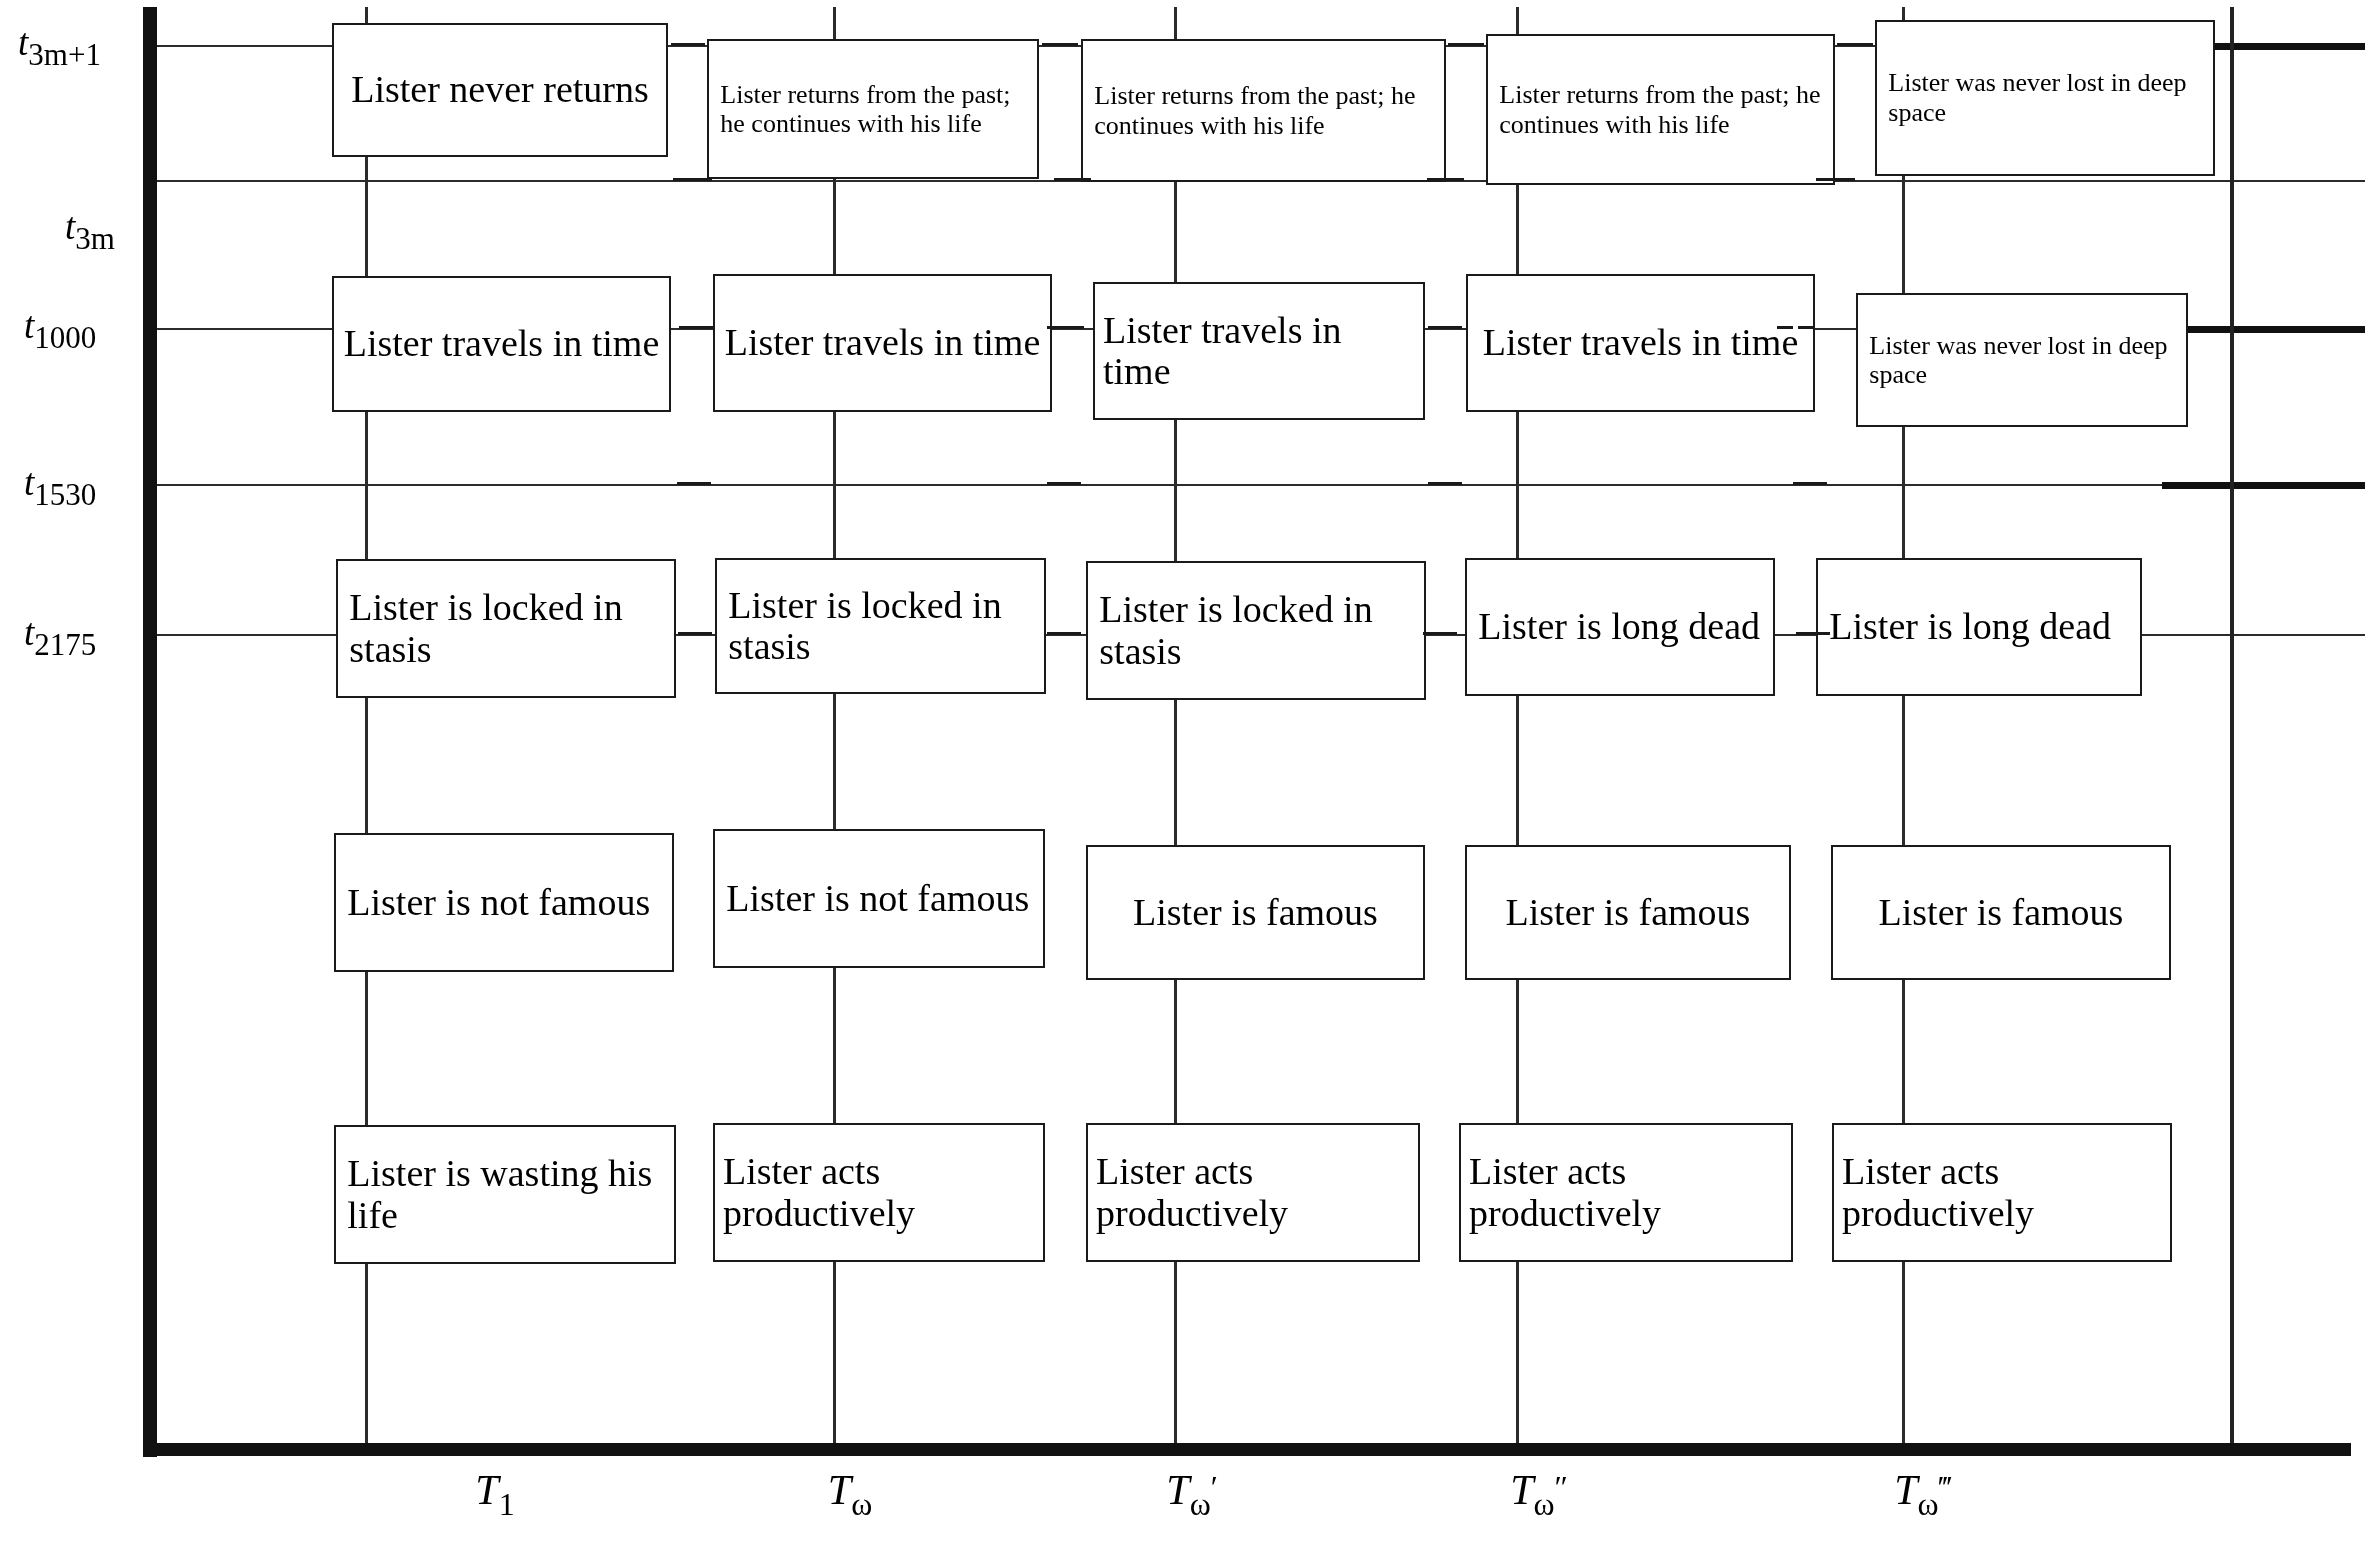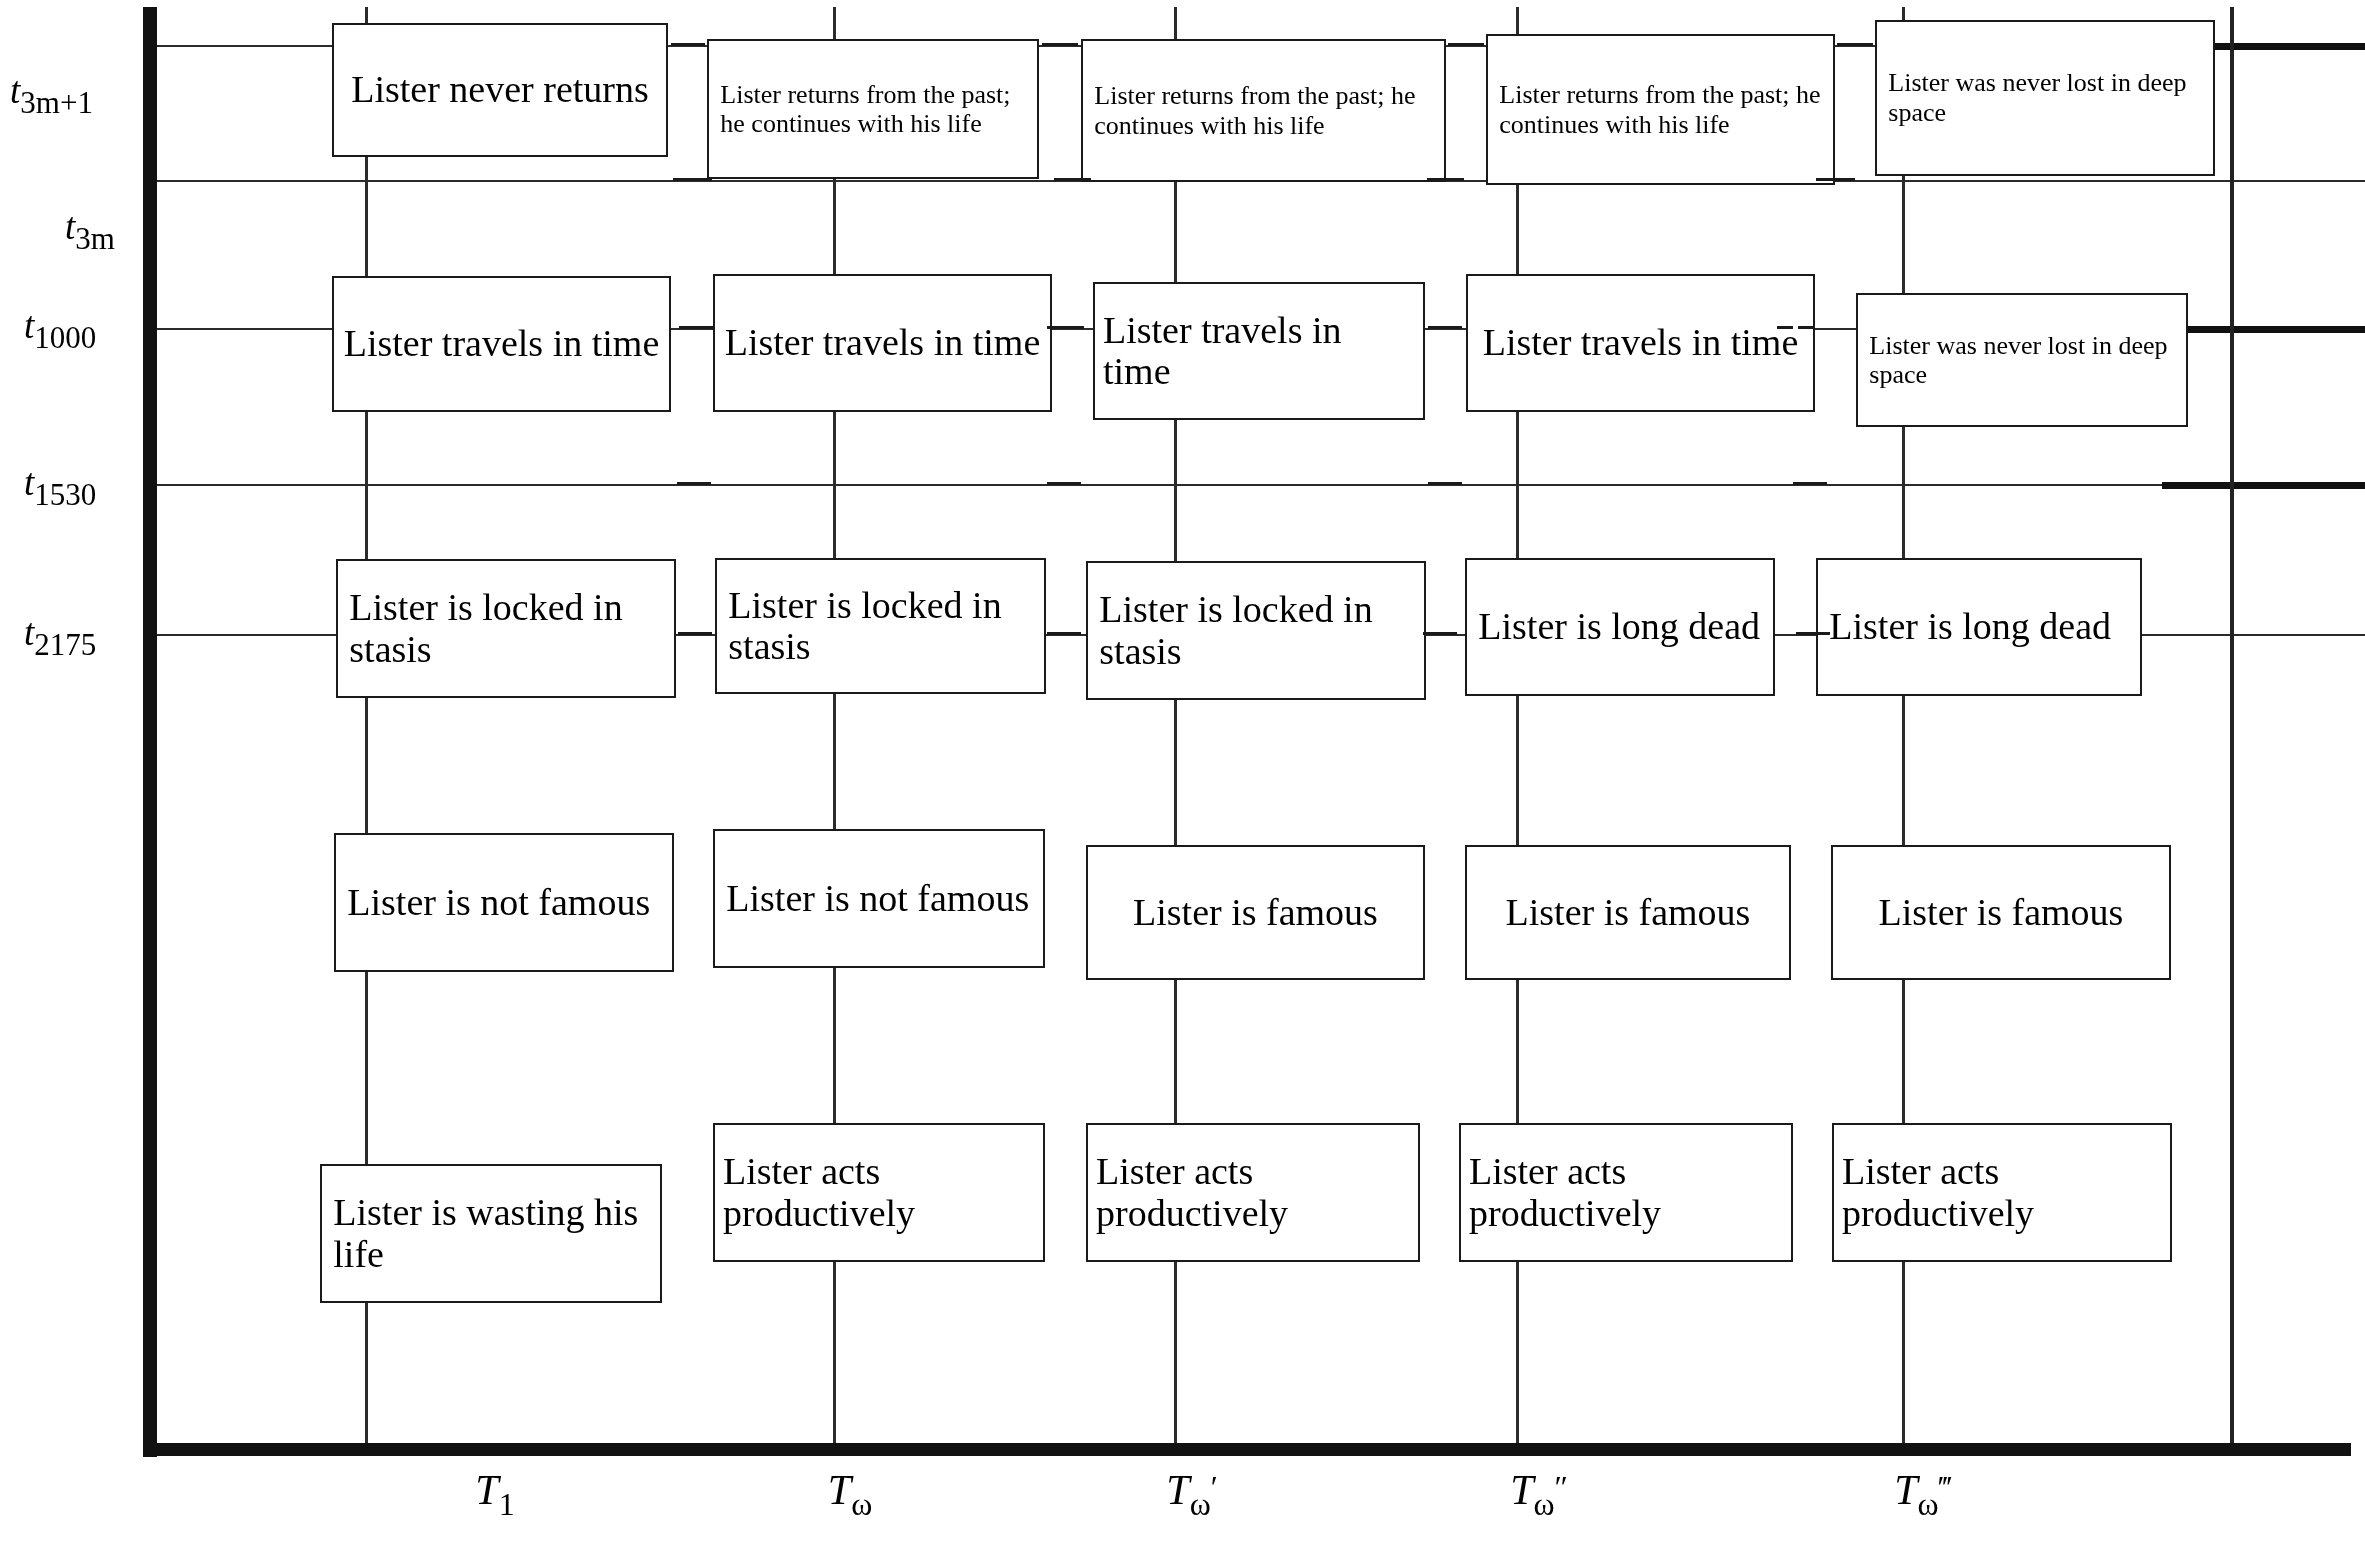--- a/index.html
+++ b/index.html
@@ -153,21 +153,21 @@
   <div class="col-line" style="left:365px;"></div>
   <div class="col-line" style="left:833px;"></div>
   <div class="col-line" style="left:1174px;"></div>
   <div class="col-line" style="left:1516px;"></div>
   <div class="col-line" style="left:1902px;"></div>
   <div class="col-line edge" style="left:2230px;"></div>
 
   <div class="axis-y"></div>
   <div class="axis-x"></div>
 
-  <div class="ytick" style="left:10px; top:24px; right:auto;margin-top:48px;">
+  <div class="ytick" style="left:18px; top:24px; right:auto;">
     <span>t</span><span class="sub">3m+1</span>
   </div>
   <div class="ytick" style="left:65px; top:160px; right:auto;margin-top:48px;">
     <span>t</span><span class="sub">3m</span>
   </div>
   <div class="ytick" style="left:24px; top:307px; right:auto;">
     <span>t</span><span class="sub">1000</span>
   </div>
   <div class="ytick" style="left:24px; top:464px; right:auto;">
     <span>t</span><span class="sub">1530</span>
@@ -282,21 +282,21 @@
 
   <div class="node center" id="n-r4-c4" style="left:1465px; top:845px; width:326px; height:135px;">
     <span class="txt">Lister is famous</span>
   </div>
   <div class="dash" style="left:1793px; top:482px; width:34px;"></div>
 
   <div class="node center" id="n-r4-c5" style="left:1831px; top:845px; width:340px; height:135px;">
     <span class="txt">Lister is famous</span>
   </div>
 
-  <div class="node" id="n-r5-c1" style="left:320px; top:1125px; width:342px; height:139px;margin-top:39px;">
+  <div class="node" id="n-r5-c1" style="left:334px; top:1125px; width:342px; height:139px;">
     <span class="txt">Lister is wasting his life</span>
   </div>
   <div class="dash" style="left:678px; top:632px; width:34px;"></div>
 
   <div class="node center" id="n-r5-c2" style="left:713px; top:1123px; width:332px; height:139px;">
     <span class="txt">Lister acts productively</span>
   </div>
   <div class="dash" style="left:1047px; top:632px; width:34px;"></div>
 
   <div class="node center" id="n-r5-c3" style="left:1086px; top:1123px; width:334px; height:139px;">

